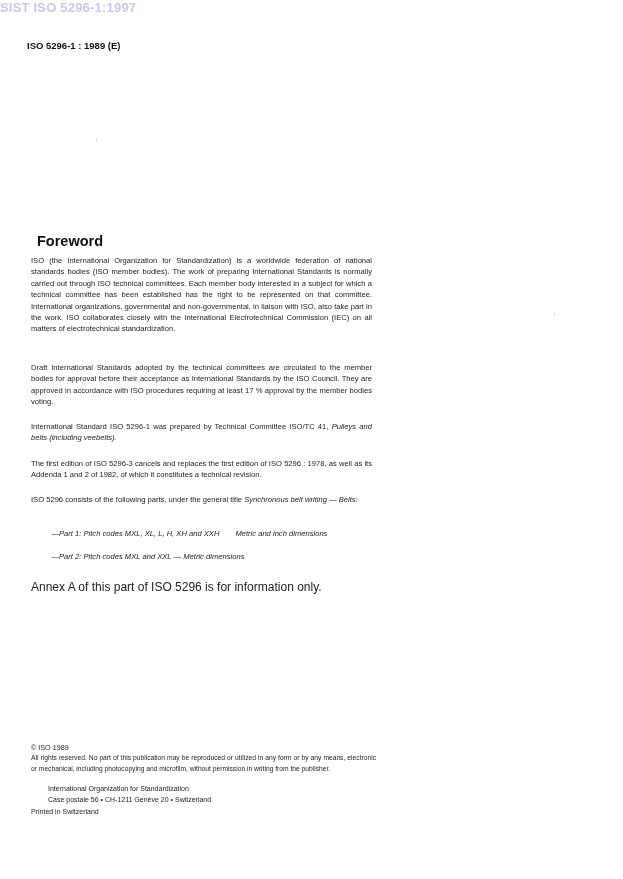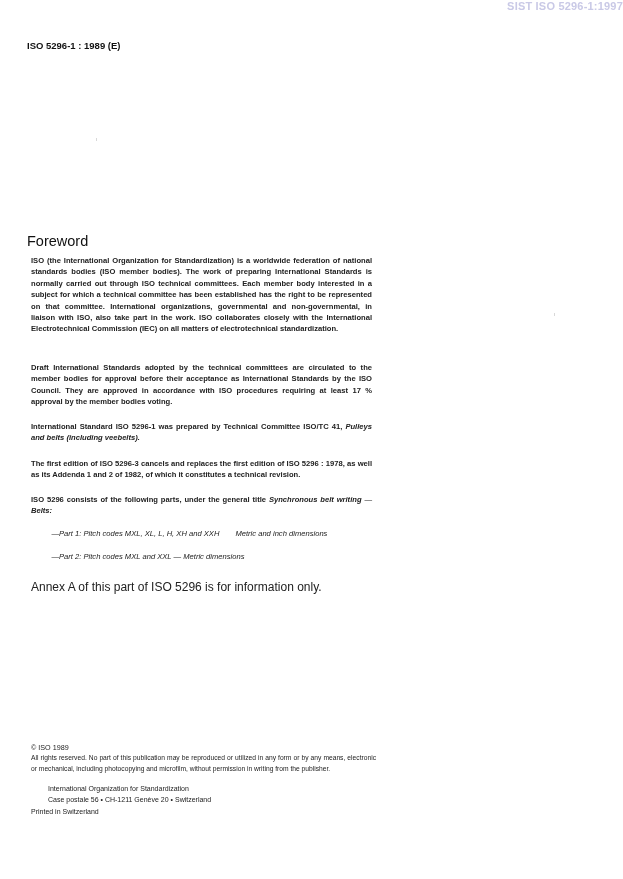--- a/index.html
+++ b/index.html
@@ -1,34 +1,34 @@
 <!DOCTYPE html>
 <html><head>
   <meta charset="utf-8">
   <style>
     html, body { margin: 0; padding: 0; background: #ffffff; }
     body {
       width: 623px; height: 879px; position: relative; overflow: hidden;
       font-family: "Liberation Sans", sans-serif; color: #1a1a1a;
     }
     .watermark {
-      position: absolute; top: 0px; left: 0; width: 623px; text-align: right;
-      font-size: 11px; font-weight: bold; color: #c9c9e6; letter-spacing: 0.2px;
+      position: absolute; top: 0px; left: 0; width: 623px; text-align: left;
+      font-size: 13px; font-weight: bold; color: #c9c9e6; letter-spacing: 0.2px;
     }
     .std-id {
       position: absolute; top: 40px; left: 27px;
       font-size: 9.5px; font-weight: bold; color: #111;
     }
     .title {
-      position: absolute; top: 233px; left: 27px;
-      font-size: 14.5px; font-weight: normal; color: #111;
+      position: absolute; top: 233px; left: 37px;
+      font-size: 14.5px; font-weight: bold; color: #111;
     }
     .body-text {
       position: absolute; left: 31px; width: 341px;
-      font-size: 7.6px; line-height: 11.4px; text-align: justify; color: #222; font-weight: bold;
+      font-size: 7.6px; line-height: 11.4px; text-align: justify; color: #222;
     }
     .it { font-style: italic; }
     .p1 { top: 255px; }
     .p2 { top: 362px; }
     .p3 { top: 421px; }
     .p4 { top: 458px; }
     .p5 { top: 494px; }
     .li { position: absolute; left: 39px; font-size: 7.6px; font-style: italic; color: #222; white-space: nowrap; text-align: right; }
     .li .dash { display: inline-block; width: 20px; font-style: normal; }
     .li1 { top: 529px; }

